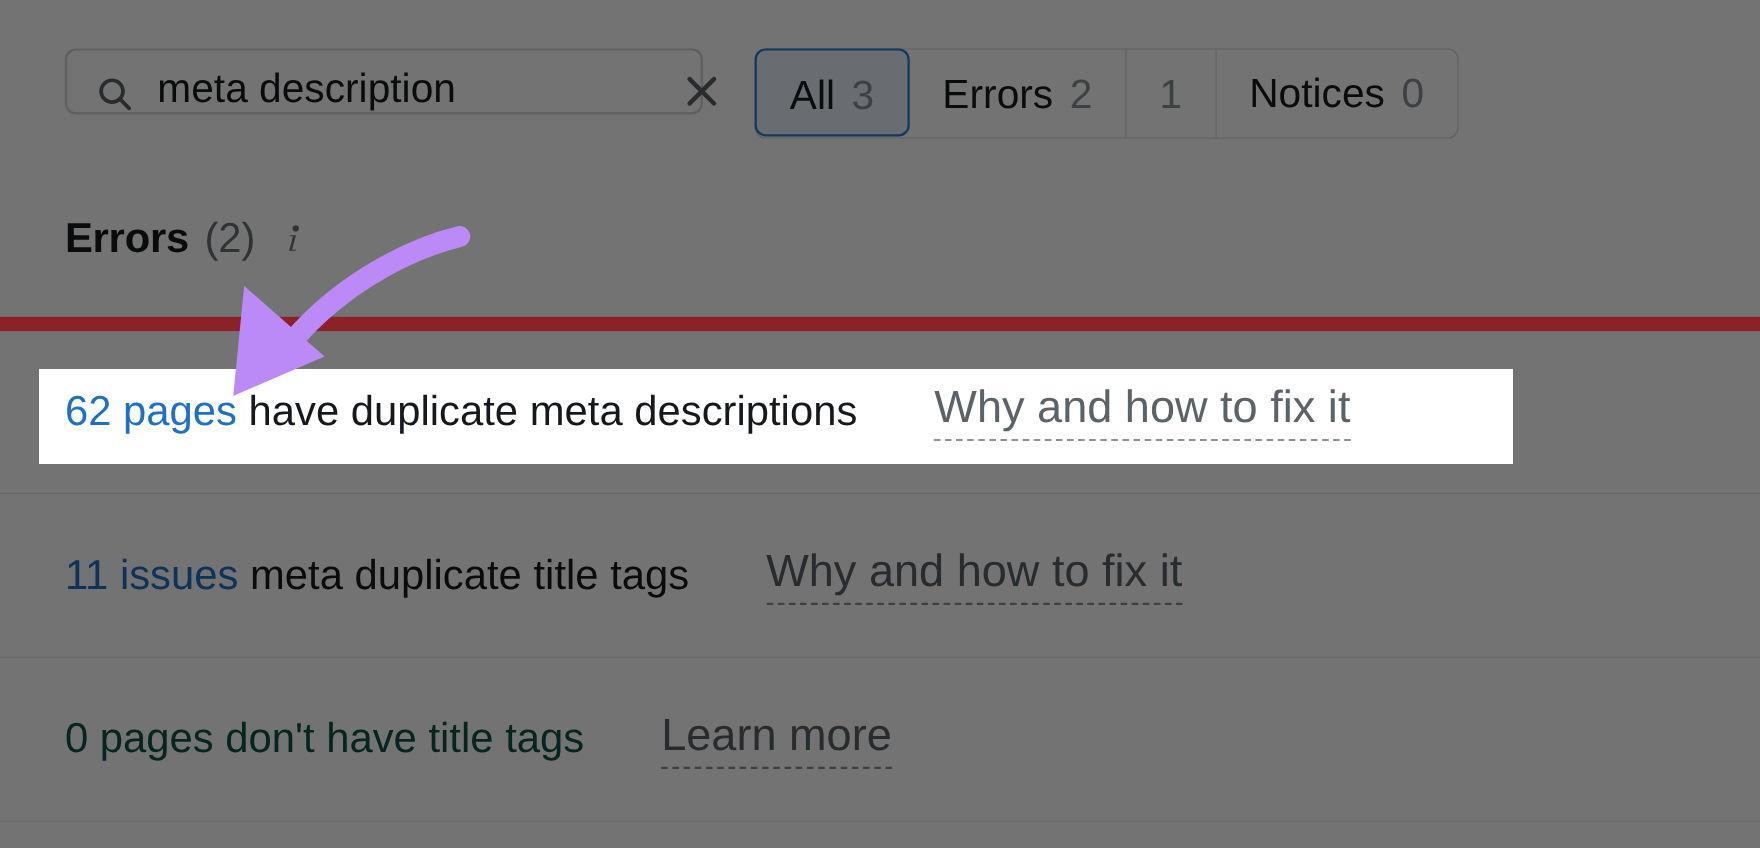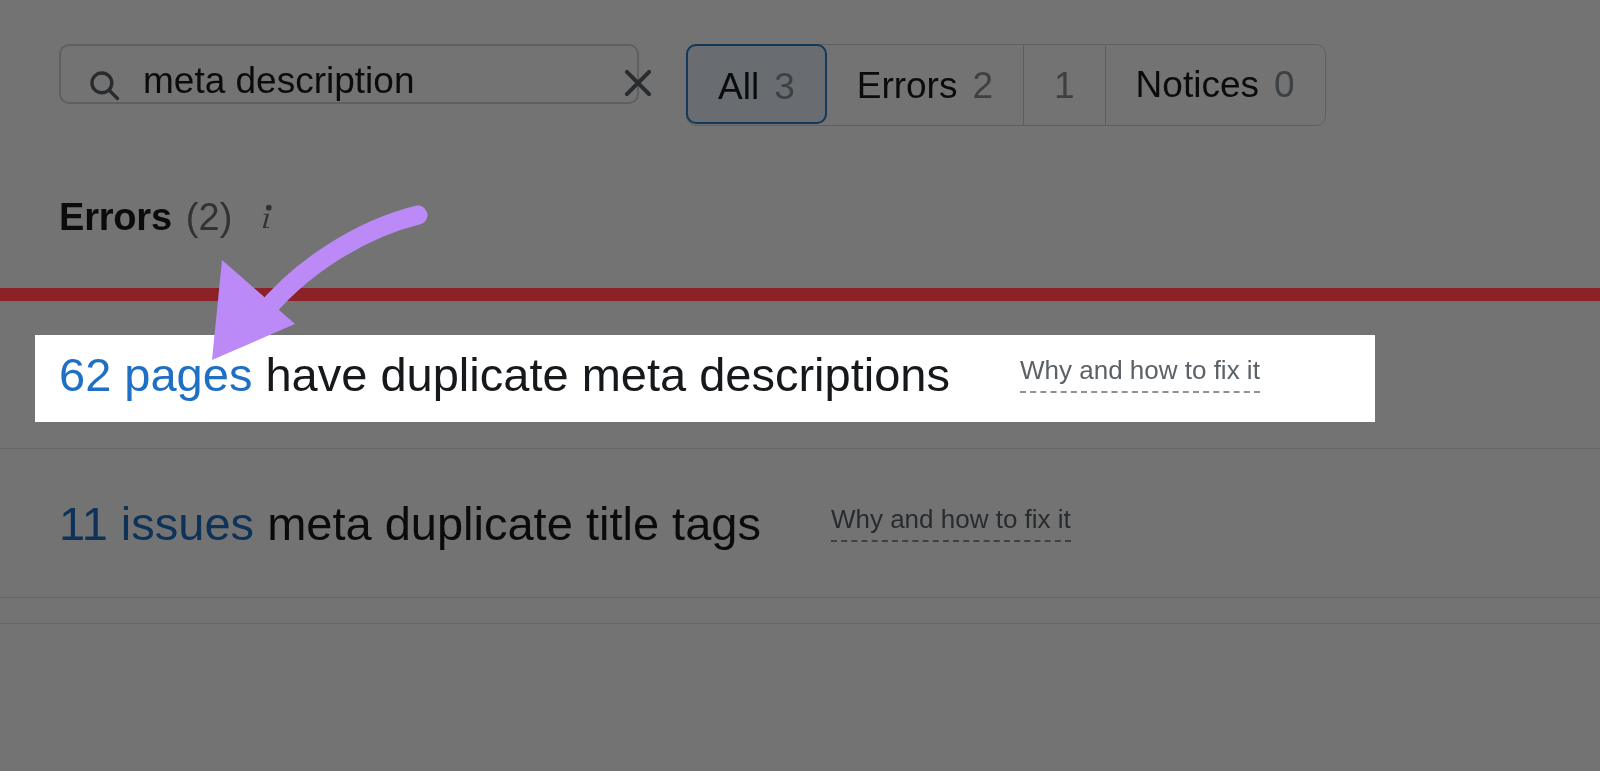--- a/index.html
+++ b/index.html
@@ -177,35 +177,35 @@
     position: relative;
     height: 149px;
     display: flex;
     align-items: center;
     padding-left: 59px;
     border-bottom: 1px solid #e3e5e8;
     background: #ffffff;
   }
   .issue-row:first-child { border-top: none; }
   .issue-text {
-    font-size: 47px;
+    font-size: 38px;
     color: #16191c;
     white-space: nowrap;
   }
   .issue-link {
     color: #1f6fc4;
     cursor: pointer;
   }
   .issue-link.ok {
     color: #0e5245;
   }
   .issue-text.ok { color: #0e5245; }
   .fix-link {
     margin-left: 70px;
-    font-size: 26px;
+    font-size: 41px;
     color: #5b6268;
     border-bottom: 2px dashed #8a9197;
     padding-bottom: 5px;
     cursor: pointer;
     white-space: nowrap;
     text-decoration: none;
   }
   .row-spacer {
     height: 26px;
     background: #ffffff;
@@ -292,20 +292,26 @@
         <span class="fix-link">Why and how to fix it</span>
       </div>
 
       <div class="issue-row">
         <span class="issue-text">
           <span class="issue-link">11 issues</span><span> meta duplicate title tags</span>
         </span>
         <span class="fix-link">Why and how to fix it</span>
       </div>
 
+      <div class="issue-row">
+        <span class="issue-text ok">
+          <span class="issue-link ok">0 pages</span><span> don't have title tags</span>
+        </span>
+        <span class="fix-link">Learn more</span>
+      </div>
 
       <div class="row-spacer"></div>
     </div>
 
   </div>
 
   <div class="dim-cut"></div>
 
   <div class="red-rule" style="z-index:30;"></div>
 

